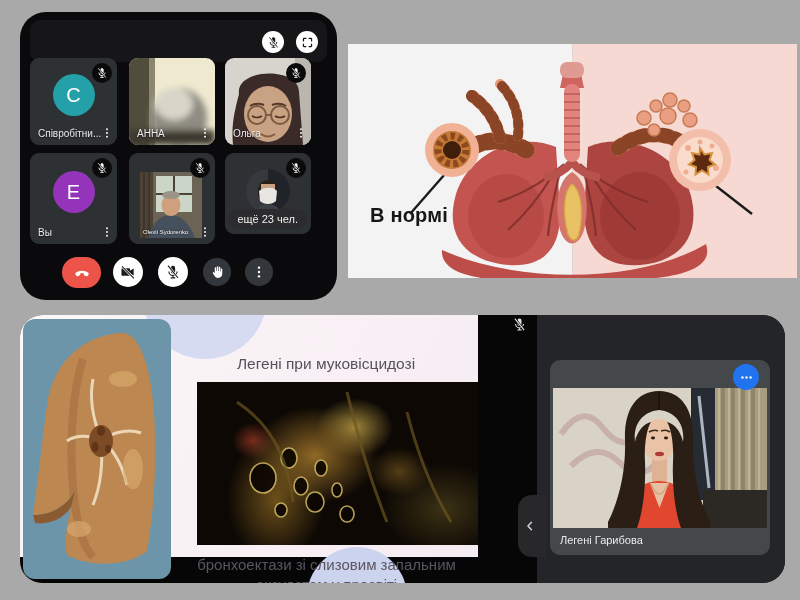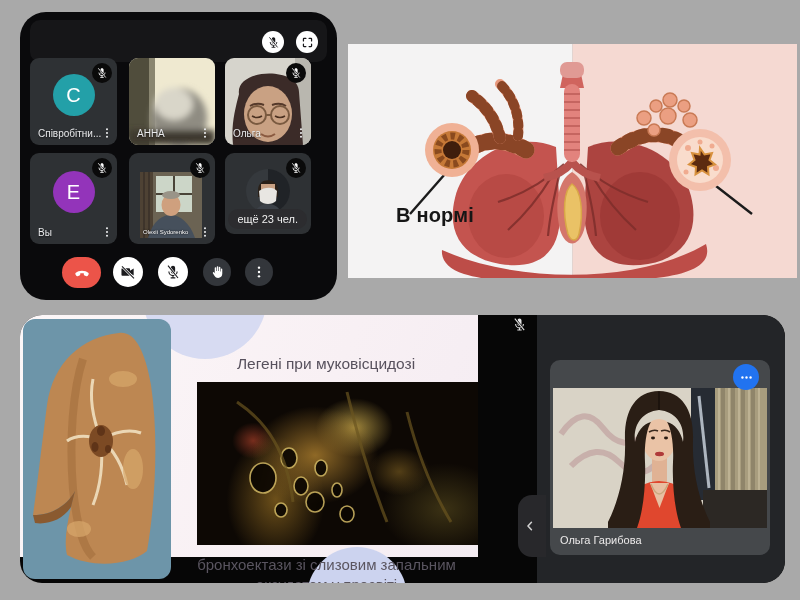--- a/index.html
+++ b/index.html
@@ -56,21 +56,21 @@
   .ctl .icon { width:16px; height:16px; }
   .ctl-end  { left:42px; top:1px; width:39px; height:31px; border-radius:16px; background:#ec5449; color:#fff; }
   .ctl-cam  { left:93px; top:1px; width:30px; height:30px; background:#fff; color:#1b1b1e; --gap:#fff; }
   .ctl-mic  { left:138px; top:1px; width:30px; height:30px; background:#fff; color:#1b1b1e; --gap:#fff; }
   .ctl-hand { left:183px; top:2px; width:28px; height:28px; background:#33363b; color:#fff; }
   .ctl-more { left:225px; top:2px; width:28px; height:28px; background:#33363b; color:#fff; }
 
   
   .illus { position:absolute; left:348px; top:44px; width:449px; height:234px; overflow:hidden; }
   .illus svg.art { position:absolute; inset:0; width:100%; height:100%; }
-  .illus-label { position:absolute; top:160px; font-weight:bold; font-size:20px; color:#161616; letter-spacing:.2px;text-align:center; }
+  .illus-label { position:absolute; top:160px; font-weight:bold; font-size:20px; color:#161616; letter-spacing:.2px; }
   .lab-normal { left:22px; width:130px; }
   .lab-disease { left:288px; width:155px; }
 
   
   .bottom { position:absolute; left:20px; top:315px; width:765px; height:268px;
             border-radius:22px; overflow:hidden; background:#060606; }
   .slide { position:absolute; left:0; top:0; width:458px; height:242px;
            background:linear-gradient(115deg,#fcf7f8 0%,#f8f0f4 60%,#f4ecf2 100%); }
   .blob-a { position:absolute; left:123px; top:-80px; width:124px; height:124px;
            border-radius:50%; background:#d7dbf2; }
@@ -525,17 +525,17 @@
           <path d="M98 96 Q106 116 115 96" stroke="#caa87e" stroke-width="1.5" fill="none"></path>
           <ellipse cx="106" cy="52" rx="16.5" ry="21" fill="#eac3a6"></ellipse>
           <path d="M96 44 q5 -3 9 -1 M108 43 q5 -2 9 1" stroke="#3a2a1e" stroke-width="1.6" fill="none"></path>
           <ellipse cx="100" cy="50" rx="2" ry="1.4" fill="#2a1c12"></ellipse>
           <ellipse cx="113" cy="50" rx="2" ry="1.4" fill="#2a1c12"></ellipse>
           <ellipse cx="106.5" cy="66" rx="4.5" ry="2.2" fill="#b03a3a"></ellipse>
           <path d="M106 3 C82 3 71 24 72 52 C73 84 66 112 55 134 L55 140 L84 140 C90 124 93 98 92 74 C91 56 94 40 98 34 C90 36 84 44 82 54 C80 38 88 24 106 22 C124 24 132 38 130 54 C128 44 122 36 114 34 C118 40 121 56 120 74 C119 98 122 124 128 140 L157 140 L157 134 C146 112 139 84 140 52 C141 24 130 3 106 3 z" fill="#2a1e15"></path>
           <path d="M106 22 L106 4" stroke="#1c130d" stroke-width="2"></path>
         </svg>
       </div>
-      <div class="vtile-name">Ольга Гарибова</div>
+      <div class="vtile-name">Легені Гарибова</div>
     </div>
   </section>
 
 </div>
 
 </body></html>

